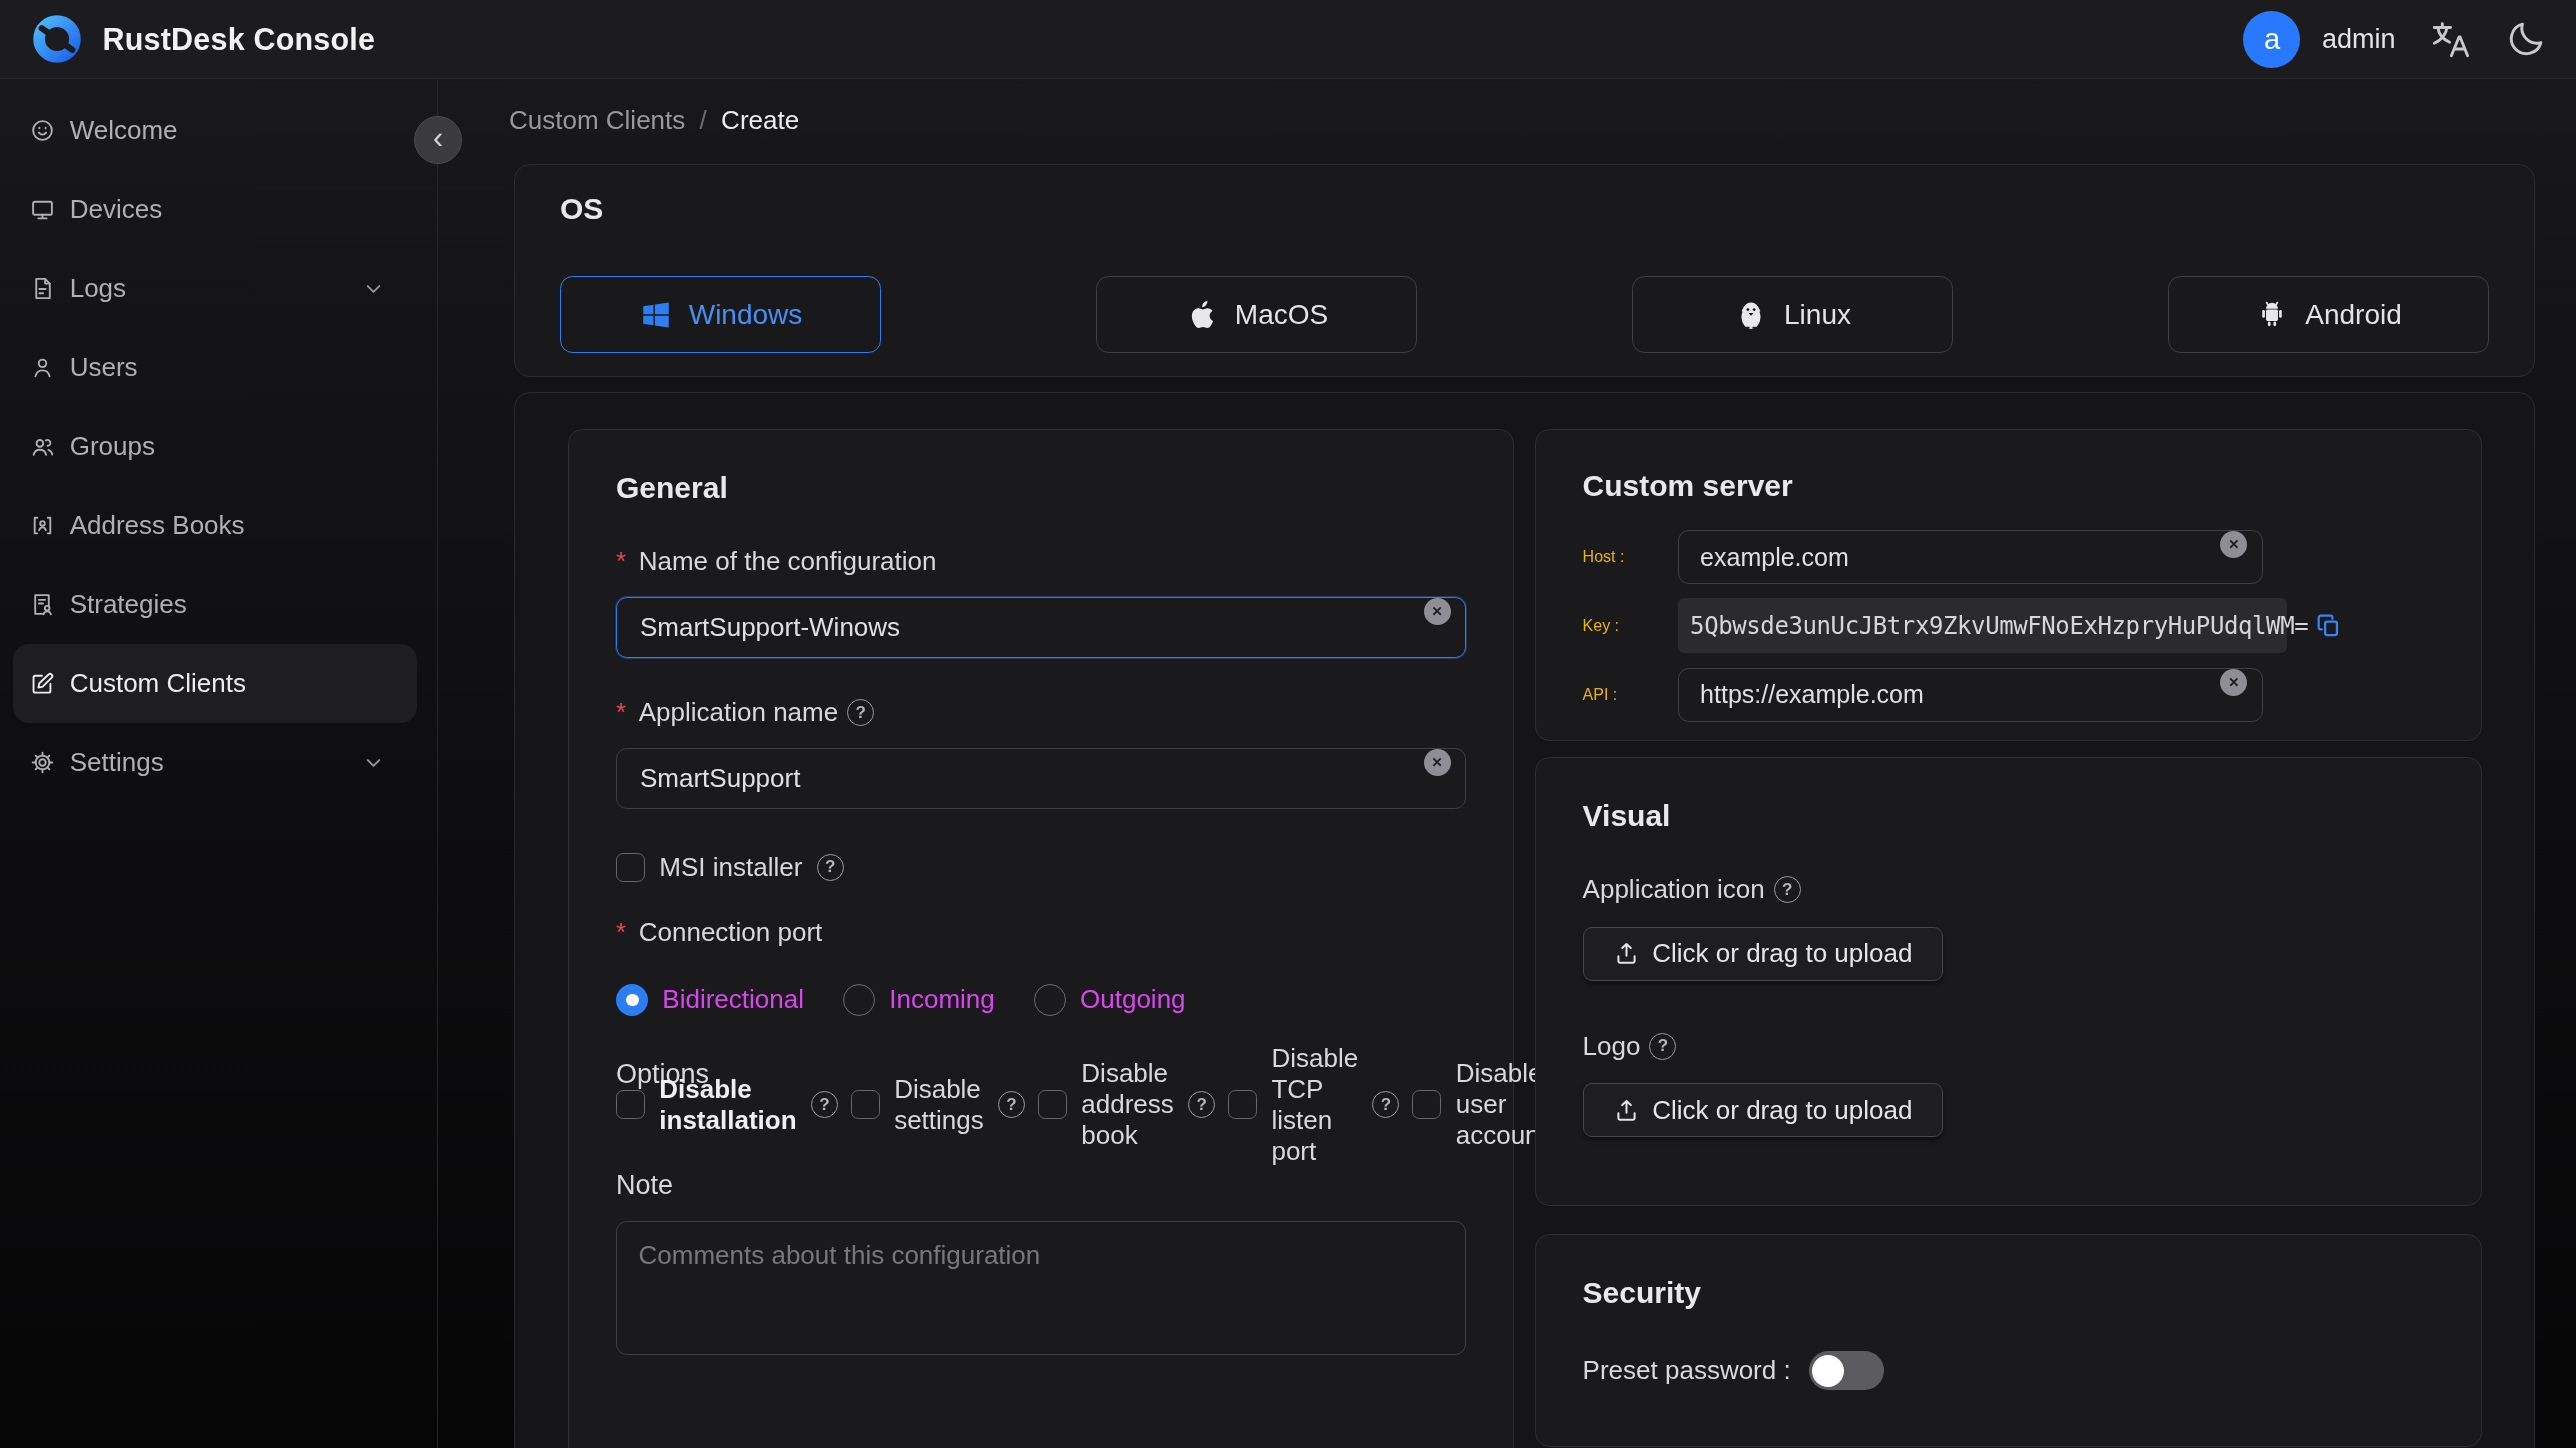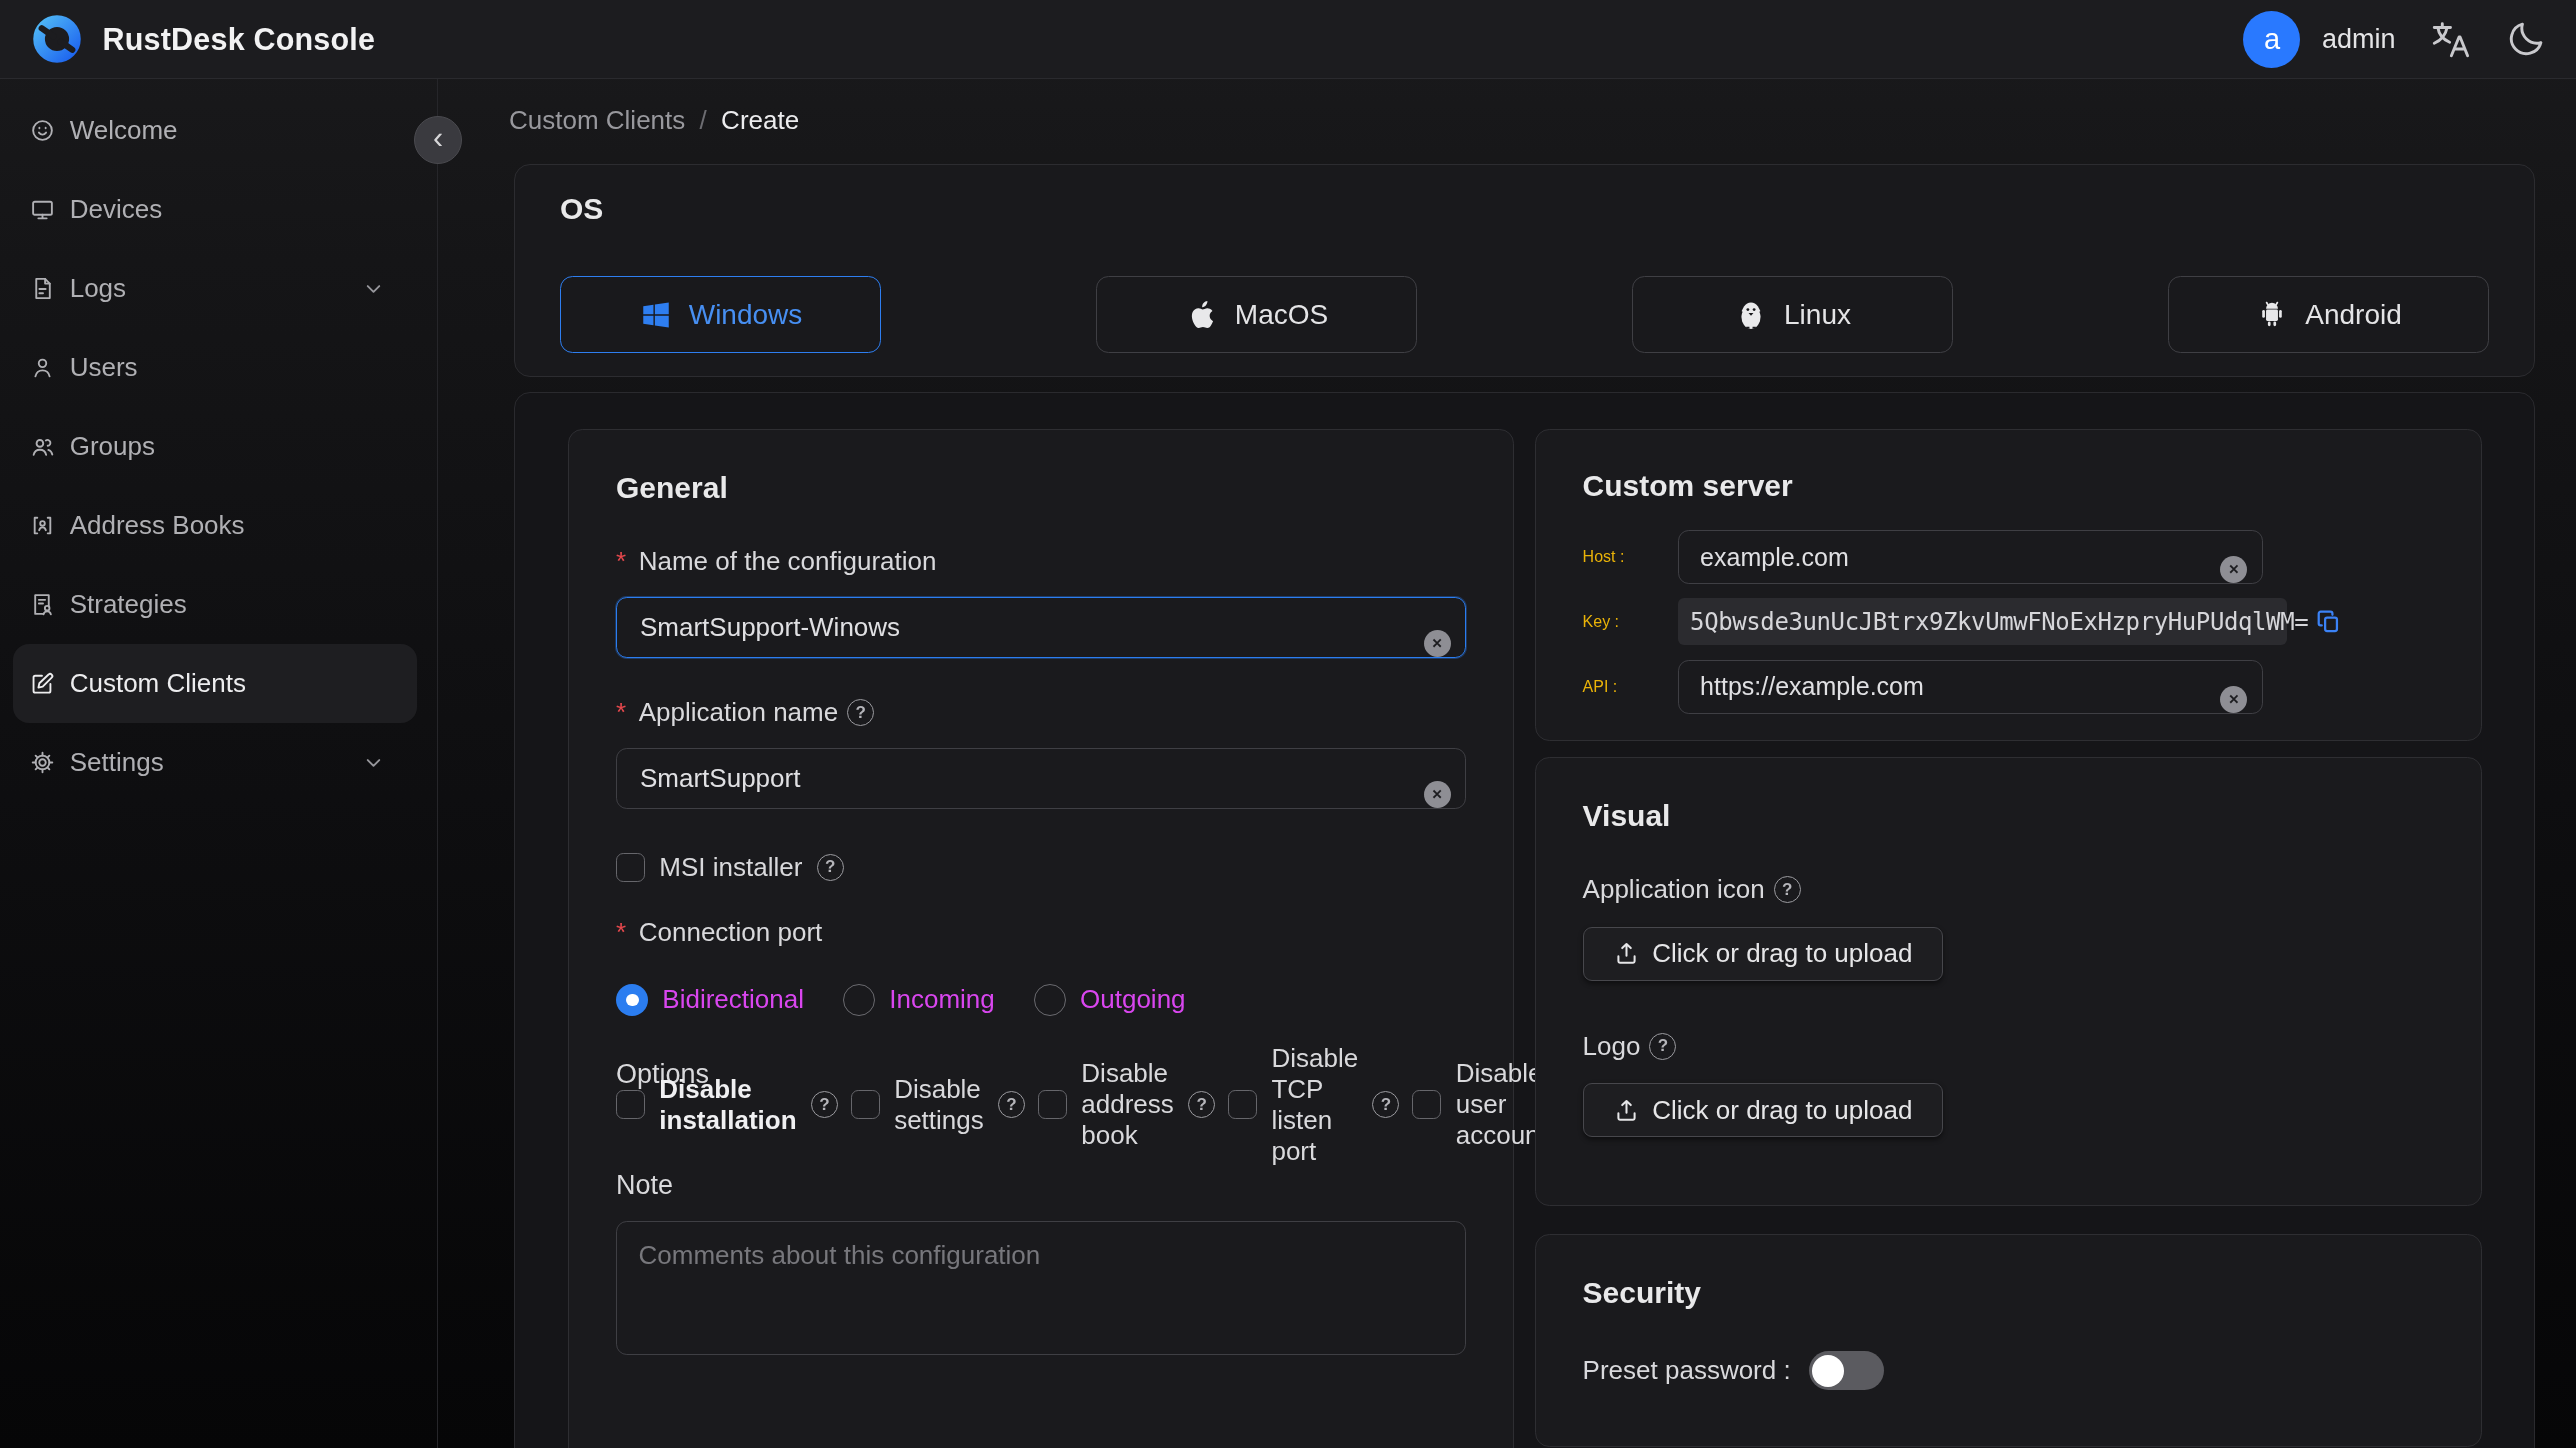--- a/index.html
+++ b/index.html
@@ -73,21 +73,21 @@
 
   
   .f-label { display:flex; align-items:center; gap:9px; font-size:26px; color:#d9d9dc; }
   .req::before { content:"*"; color:#e5484d; font-size:26px; margin-right:3.6px; }
   .q-icon { width:27px; height:27px; border:1.8px solid #9a9a9f; border-radius:50%;
     display:inline-flex; align-items:center; justify-content:center; color:#b5b5ba;
     font-size:17px; font-weight:700; cursor:pointer; flex:0 0 27px; }
   .q-icon::after { content:"?"; }
 
   .text-input { position:relative; height:61px; border:1.3px solid #3f3f44; border-radius:10.8px;
-    display:flex; align-items:flex-end; background:transparent; }
+    display:flex; align-items:flex-start; background:transparent; }
   .text-input input { flex:1; height:100%; background:transparent; border:none; outline:none;
     color:#e0e0e3; font-size:26px; padding:0 54px 0 23px;
     font-family:"Liberation Sans", sans-serif; }
   .text-input.focused { border:1.8px solid #2b7df0; box-shadow:0 0 0 0.9px rgba(43,125,240,.35); }
   .clear-btn { position:absolute; right:14.3px; width:27px; height:27px; border-radius:50%;
     background:#8e8e94; color:#1d1d20; display:flex; align-items:center; justify-content:center;
     cursor:pointer; }
   .clear-btn::after { content:"✕"; font-size:13.4px; font-weight:700; }
 
   .check-row { display:flex; align-items:center; gap:14.3px; font-size:26px; color:#d9d9dc; height:30.5px; }
@@ -106,21 +106,21 @@
     border:1.3px solid #3f3f44; border-radius:10.8px; resize:none; padding:18px 21.5px;
     font-size:26px; color:#e0e0e3; font-family:"Liberation Sans", sans-serif; outline:none; }
   .note-area::placeholder { color:#77777c; }
 
   
   .cs-grid { margin-top:27px; display:grid; grid-template-columns:95px 1fr; row-gap:14.3px;
     align-items:center; }
   .cs-label { font-size:16px; color:#eab308; }
   .cs-input { height:54px; width:585px; }
   .cs-input input { padding:0 50px 0 21.5px; font-size:25px; }
-  .key-block { width:609px; height:47px; background:#2b2b2f; border-radius:6px;
+  .key-block { width:609px; height:55px; background:#2b2b2f; border-radius:6px;
     display:flex; align-items:center; padding:0 10.8px 0 12.5px; gap:7.2px; }
   .key-text { font-family:"DejaVu Sans Mono", monospace; font-size:24px; color:#d6d6da;
     white-space:nowrap; letter-spacing:-0.4px; }
   .copy-icon { width:27px; height:27px; color:#3b82f6; cursor:pointer; flex:0 0 27px; }
 
   
   .upload-btn { margin-top:21.5px; width:360px; height:54px; border:1.3px solid #47474c;
     border-radius:9px; background:#1e1e21; box-shadow:0 2.7px 5.4px rgba(0,0,0,.45);
     display:flex; align-items:center; justify-content:center; gap:12.5px; font-size:26px;
     color:#e6e6e8; cursor:pointer; }

